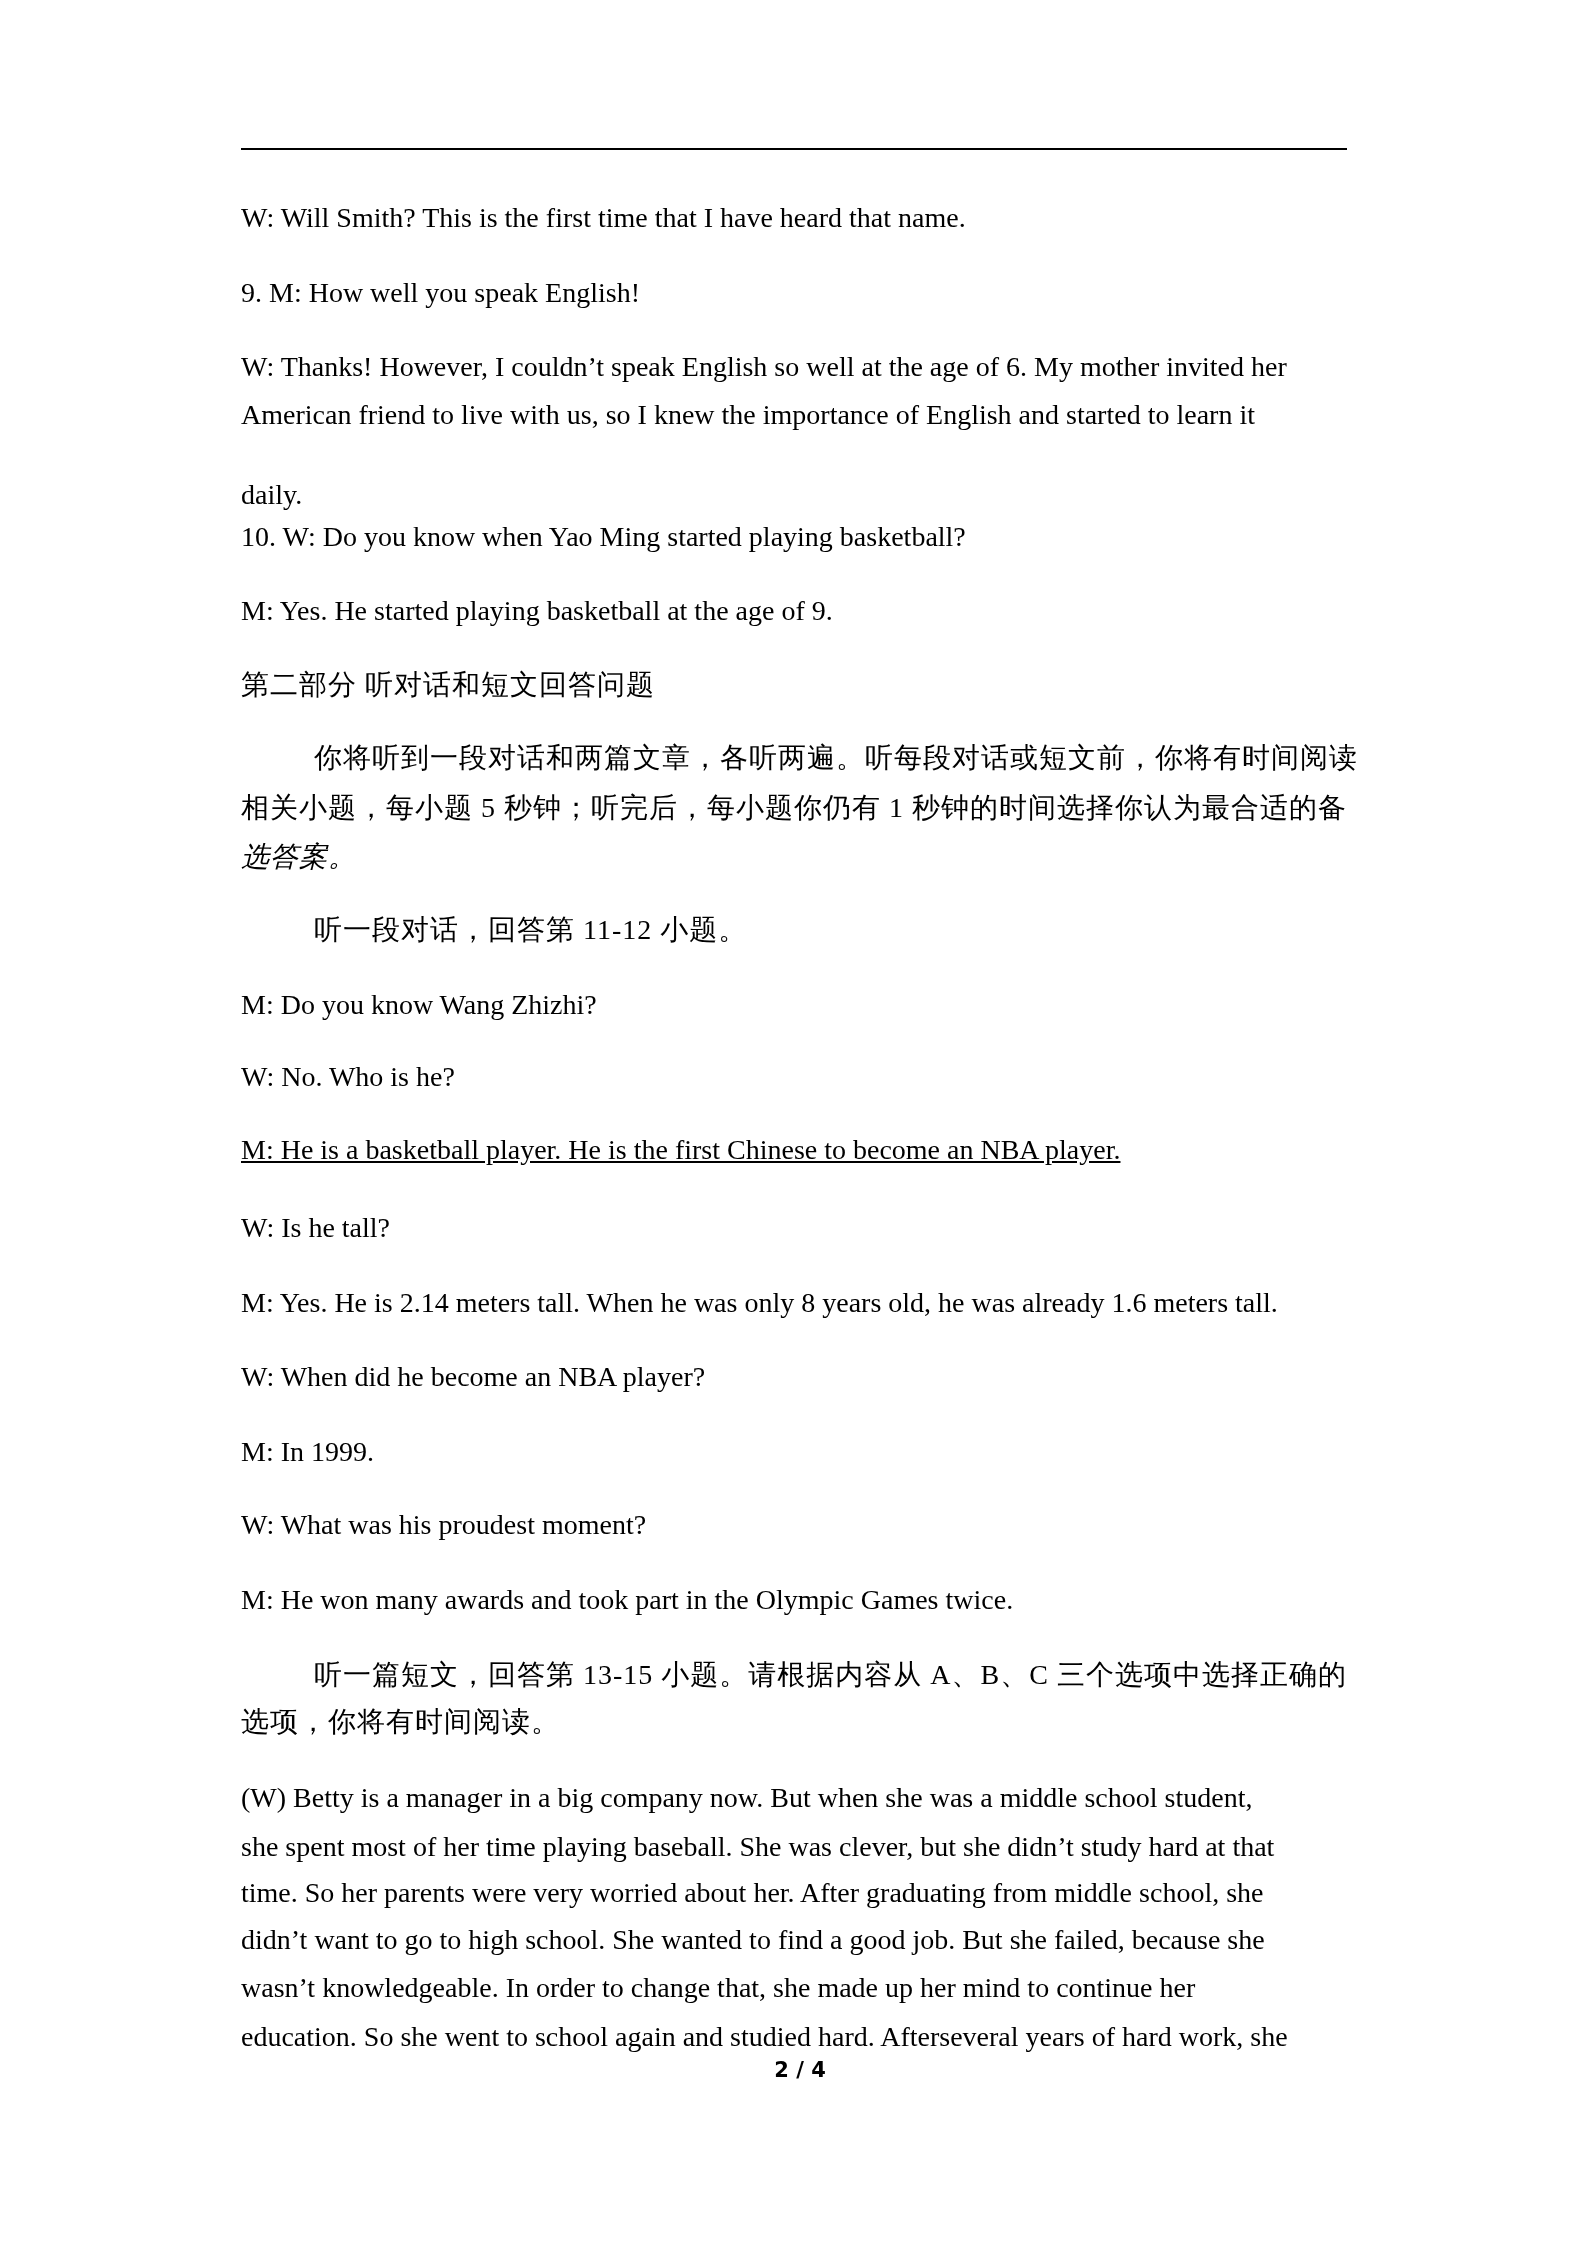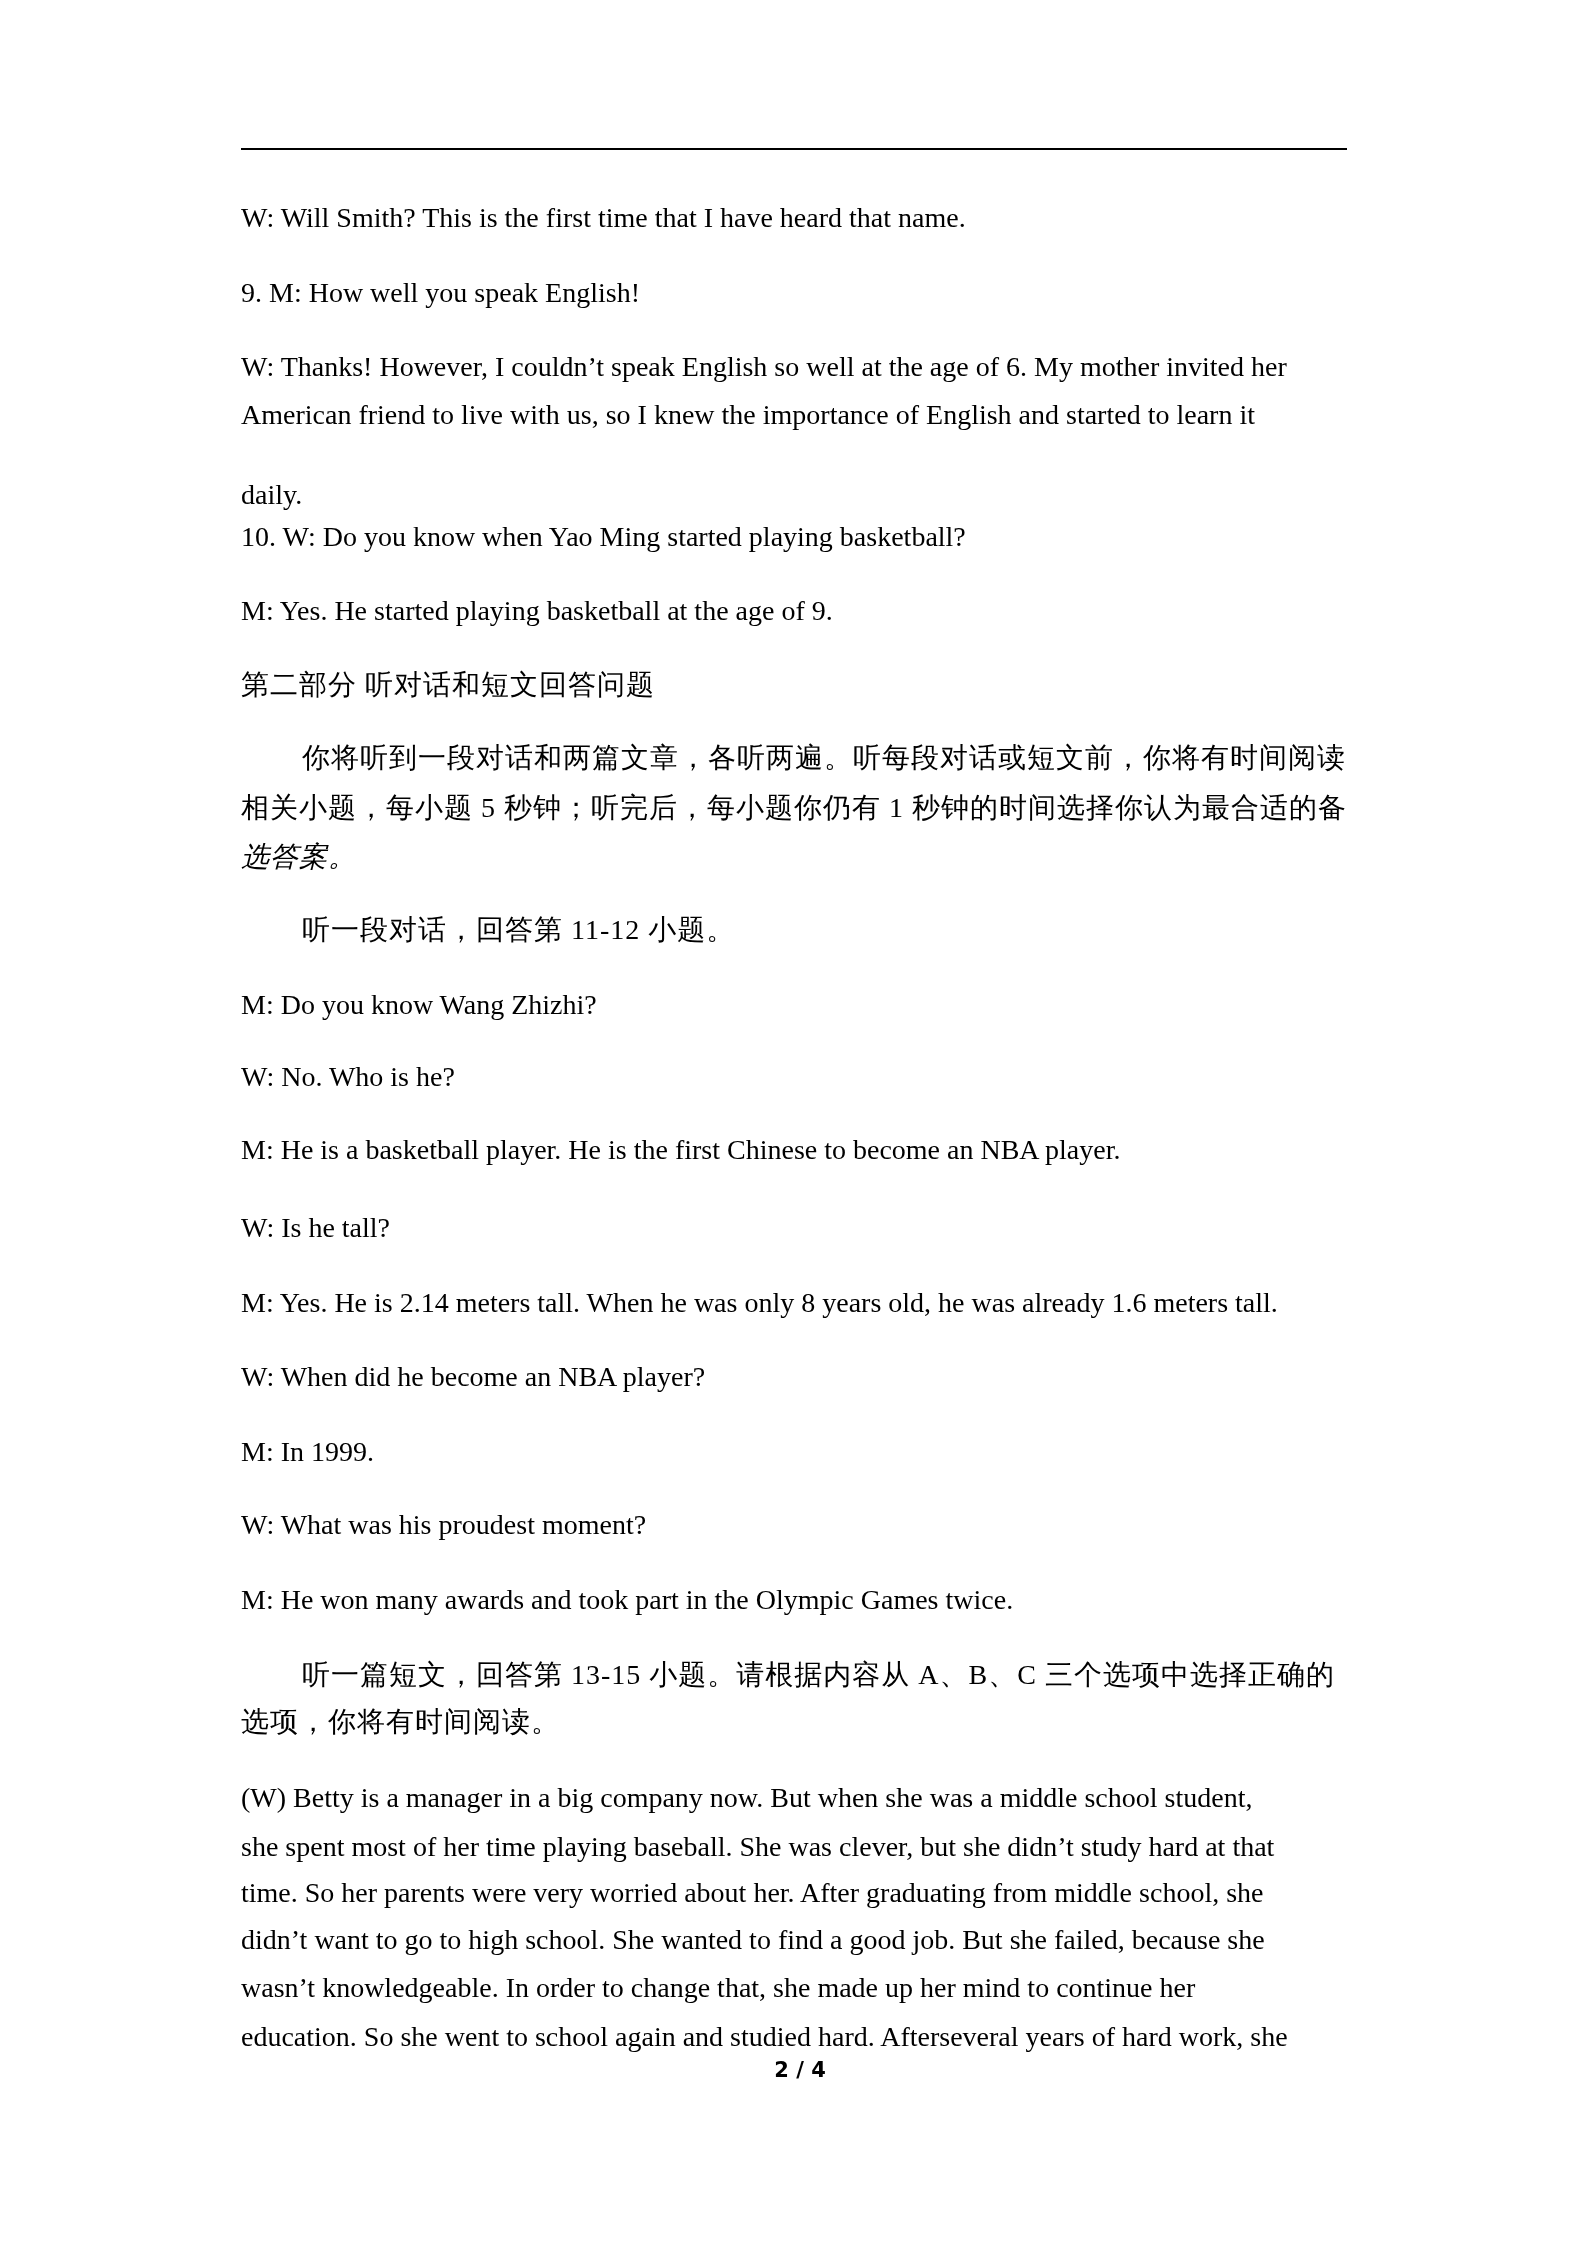--- a/index.html
+++ b/index.html
@@ -2,21 +2,21 @@
 <html><head>
 <meta charset="utf-8">
 <style>
   html, body { margin:0; padding:0; background:#ffffff; }
   body { width:1587px; height:2245px; position:relative; overflow:hidden;
          font-family:"Liberation Serif", "DejaVu Serif", serif; color:#000; }
   .rule { position:absolute; left:241px; top:148px; width:1106px; height:2px; background:#000; }
   .ln { position:absolute; left:241px; white-space:nowrap; font-size:28px; line-height:34px;
         transform:translateY(-17px); }
   .cn { letter-spacing:1px; }
-  .indent { left:302px; }
+  .indent { left:314px; }
   .pagenum { position:absolute; left:0; width:1600px; text-align:center; top:2058px;
              font-family:"DejaVu Sans", sans-serif; font-weight:bold; font-size:21px; }
 </style>
 </head>
 <body>
 
 <div class="rule"></div>
 
 <div id="lines">
     <div class="ln" style="top: 218px;">W: Will Smith? This is the first time that I have heard that name.</div>
@@ -26,21 +26,21 @@
     <div class="ln" style="top: 463px; margin-top: 32px;">daily.</div>
     <div class="ln" style="top: 537px;">10. W: Do you know when Yao Ming started playing basketball?</div>
     <div class="ln" style="top: 611px;">M: Yes. He started playing basketball at the age of 9.</div>
     <div class="ln cn" style="top: 685px;">第二部分  听对话和短文回答问题</div>
     <div class="ln indent cn" style="top: 758px;">你将听到一段对话和两篇文章，各听两遍。听每段对话或短文前，你将有时间阅读</div>
     <div class="ln cn" style="top: 808px;">相关小题，每小题 5 秒钟；听完后，每小题你仍有 1 秒钟的时间选择你认为最合适的备</div>
     <div class="ln cn" style="top: 857px; font-style: italic;">选答案。</div>
     <div class="ln indent cn" style="top: 930px;">听一段对话，回答第 11-12 小题。</div>
     <div class="ln" style="top: 1005px;">M: Do you know Wang Zhizhi?</div>
     <div class="ln" style="top: 1077px;">W: No. Who is he?</div>
-    <div class="ln" style="top: 1150px;">M: He is a basketball player. He is the first Chinese to become an NBA player.</div>
+    <div class="ln" style="top: 1150px; text-decoration: underline;">M: He is a basketball player. He is the first Chinese to become an NBA player.</div>
     <div class="ln" style="top: 1228px; text-align: center;">W: Is he tall?</div>
     <div class="ln" style="top: 1303px;">M: Yes. He is 2.14 meters tall. When he was only 8 years old, he was already 1.6 meters tall.</div>
     <div class="ln" style="top: 1377px;">W: When did he become an NBA player?</div>
     <div class="ln" style="top: 1452px;">M: In 1999.</div>
     <div class="ln" style="top: 1525px;">W: What was his proudest moment?</div>
     <div class="ln" style="top: 1600px;">M: He won many awards and took part in the Olympic Games twice.</div>
     <div class="ln indent cn" style="top: 1675px;">听一篇短文，回答第 13-15 小题。请根据内容从 A、B、C 三个选项中选择正确的</div>
     <div class="ln cn" style="top: 1722px;">选项，你将有时间阅读。</div>
     <div class="ln" style="top: 1798px;">(W) Betty is a manager in a big company now. But when she was a middle school student,</div>
     <div class="ln" style="top: 1847px;">she spent most of her time playing baseball. She was clever, but she didn’t study hard at that</div>

